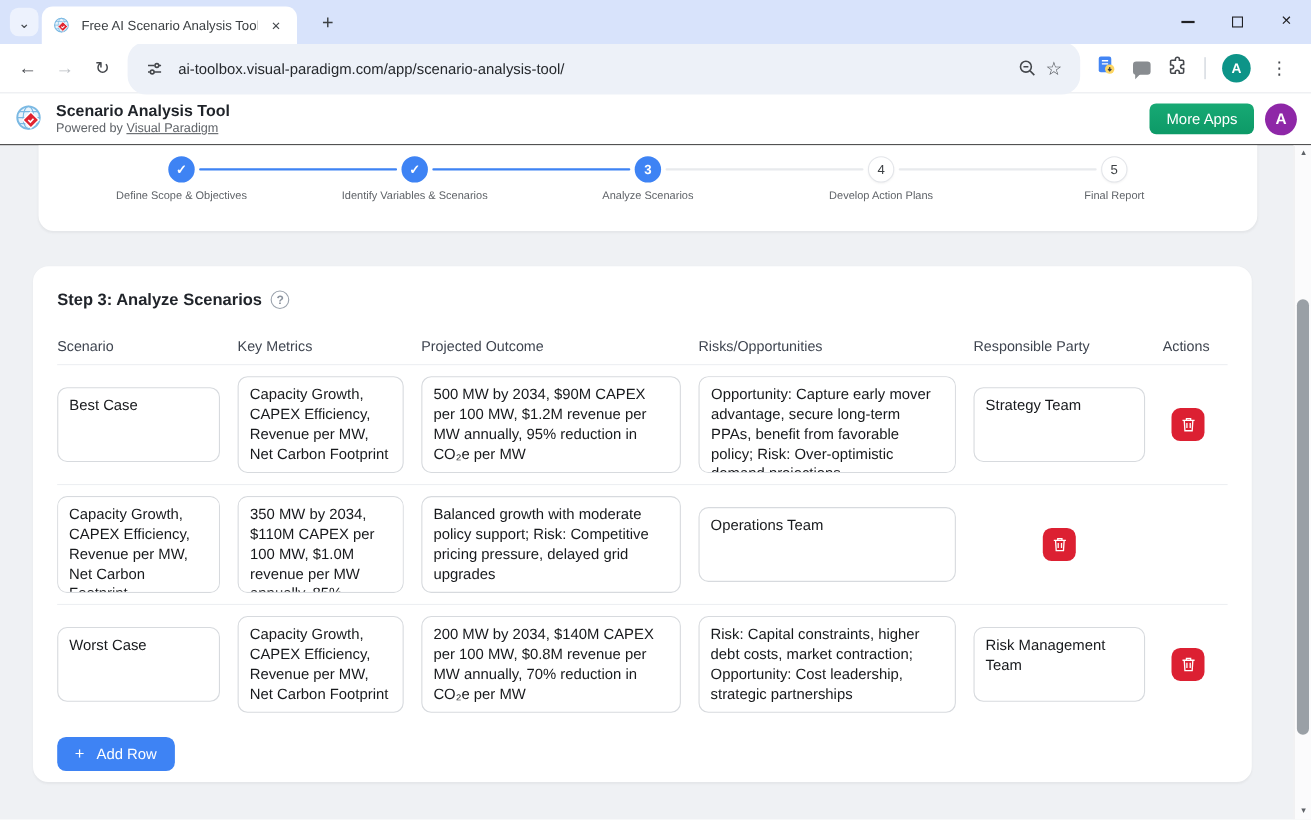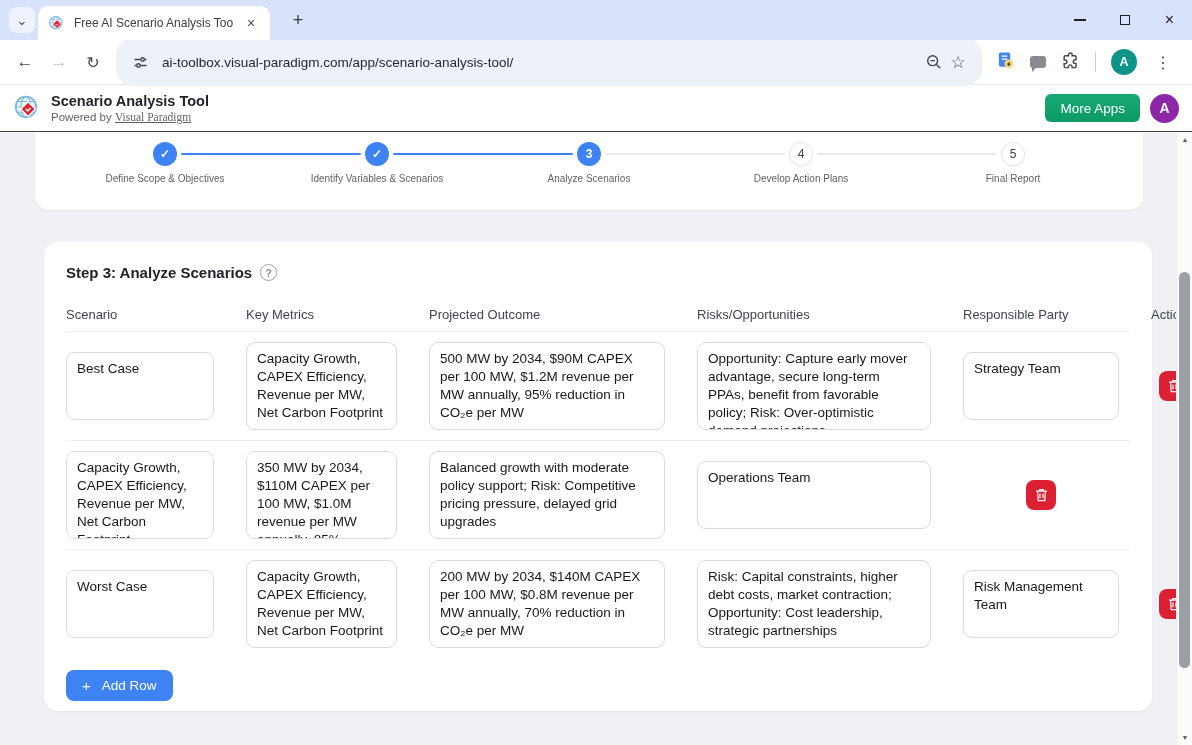--- a/index.html
+++ b/index.html
@@ -35,21 +35,21 @@
   .bubble:after { content:""; position:absolute; left:2px; bottom:-4px; border:4px solid transparent; border-top-color:#888c90; border-left-color:#888c90; }
   .vsep { width:1px; height:20px; background:#c7cdd6; }
   .chrome-avatar { width:26px; height:26px; border-radius:50%; background:#0d9488; color:#fff; font-size:12.5px; font-weight:700; display:flex; align-items:center; justify-content:center; }
   .menu-dots { font-size:16px; color:#44474c; width:22px; text-align:center; }
 
   
   .app-header { height:47px; background:#fff; display:flex; align-items:center; padding:0 13px; border-bottom:1px solid #404040; }
   .app-titles { margin-left:10px; }
   .app-title { font-size:14.5px; font-weight:700; color:#1f2329; line-height:1.2; }
   .app-sub { font-size:11.5px; color:#5f6368; margin-top:1px; }
-  .app-sub a { color:#5f6368;font-family:Liberation Serif, serif; }
+  .app-sub a { color:#5f6368; }
   .more-apps { margin-left:auto; background:linear-gradient(#17a974,#0d9a67); color:#fff; border:none; border-radius:6px;
     height:28px; padding:0 15px; font-size:13.5px; font-family:inherit; }
   .header-avatar { width:29px; height:29px; border-radius:50%; background:#8e27a7; color:#fff; font-weight:700; font-size:14px;
     display:flex; align-items:center; justify-content:center; margin-left:10px; }
 
   
   .content { position:relative; height:613px; overflow:hidden; }
 
   .scrollbar { position:absolute; top:0; right:0; bottom:0; width:16px; background:#fbfbfc; border-left:1px solid #ededee; z-index:5; }
   .scroll-arrow { width:16px; height:15px; display:flex; align-items:center; justify-content:center; font-size:7px; color:#5f6368; }
@@ -63,30 +63,30 @@
   .circle { width:24px; height:24px; border-radius:50%; display:flex; align-items:center; justify-content:center; z-index:1; }
   .circle.done { background:#3e83f4; color:#fff; font-size:12px; font-weight:700; }
   .circle.active { background:#3e83f4; color:#fff; font-size:12px; font-weight:600; }
   .circle.todo { background:#fff; border:1px solid #e4e6ea; color:#3c4043; font-size:12px; box-shadow:0 1px 2px rgba(0,0,0,.05); }
   .slabel { margin-top:7px; font-size:10px; color:#5f6368; }
   .conn { position:absolute; top:11px; height:2px; border-radius:1px; width:180px; }
   .conn.blue { background:#3e83f4; }
   .conn.gray { background:#e8eaed; }
   .c1 { left:122px; } .c2 { left:334px; } .c3 { left:546px; } .c4 { left:758px; }
 
-  .main-card { margin:32px 44px 0; width:1108px; background:#fff; border-radius:14px;
+  .main-card { margin:32px 30px 0; width:1108px; background:#fff; border-radius:14px;
     padding:22px 22px 10px; box-shadow:0 1px 2px rgba(60,64,67,.06); }
   .step-title-row { display:flex; align-items:center; gap:8px; }
   .step-title { font-size:15px; font-weight:700; color:#20242a; }
   .help { width:17px; height:17px; border:1.5px solid #9aa2ac; border-radius:50%; color:#8b939e; font-size:11px; font-weight:600;
     display:flex; align-items:center; justify-content:center; }
   .step-desc { margin-top:6px; font-size:14px; color:#959ba4; }
 
   .table { margin-top:26px; }
-  .thead, .trow { display:grid; grid-template-columns:148px 151px 236px 234px 156px 46px; column-gap:32px; }
+  .thead, .trow { display:grid; grid-template-columns:148px 151px 236px 234px 156px 46px; column-gap:16px; }
   .thead { padding-bottom:9px; border-bottom:1px solid #edeff2; }
   .th { font-size:13px; color:#3f4550; }
   .trow { align-items:center; padding:10px 0; border-bottom:1px solid #edeff2; }
   .trow.last { border-bottom:none; }
   textarea.cell { width:100%; border:1px solid #d7dade; border-radius:9px; padding:7px 10px; font-family:inherit;
     font-size:13.5px; color:#17191c; line-height:1.33; resize:none; background:#fff; outline:none; display:block; }
   .cell.lg { height:88px; }
   .cell.sm { height:68px; }
   .del-wrap { display:flex; justify-content:center; }
   .del-btn { width:30px; height:30px; border:none; border-radius:8px; background:#dc2032; display:flex; align-items:center; justify-content:center; }

